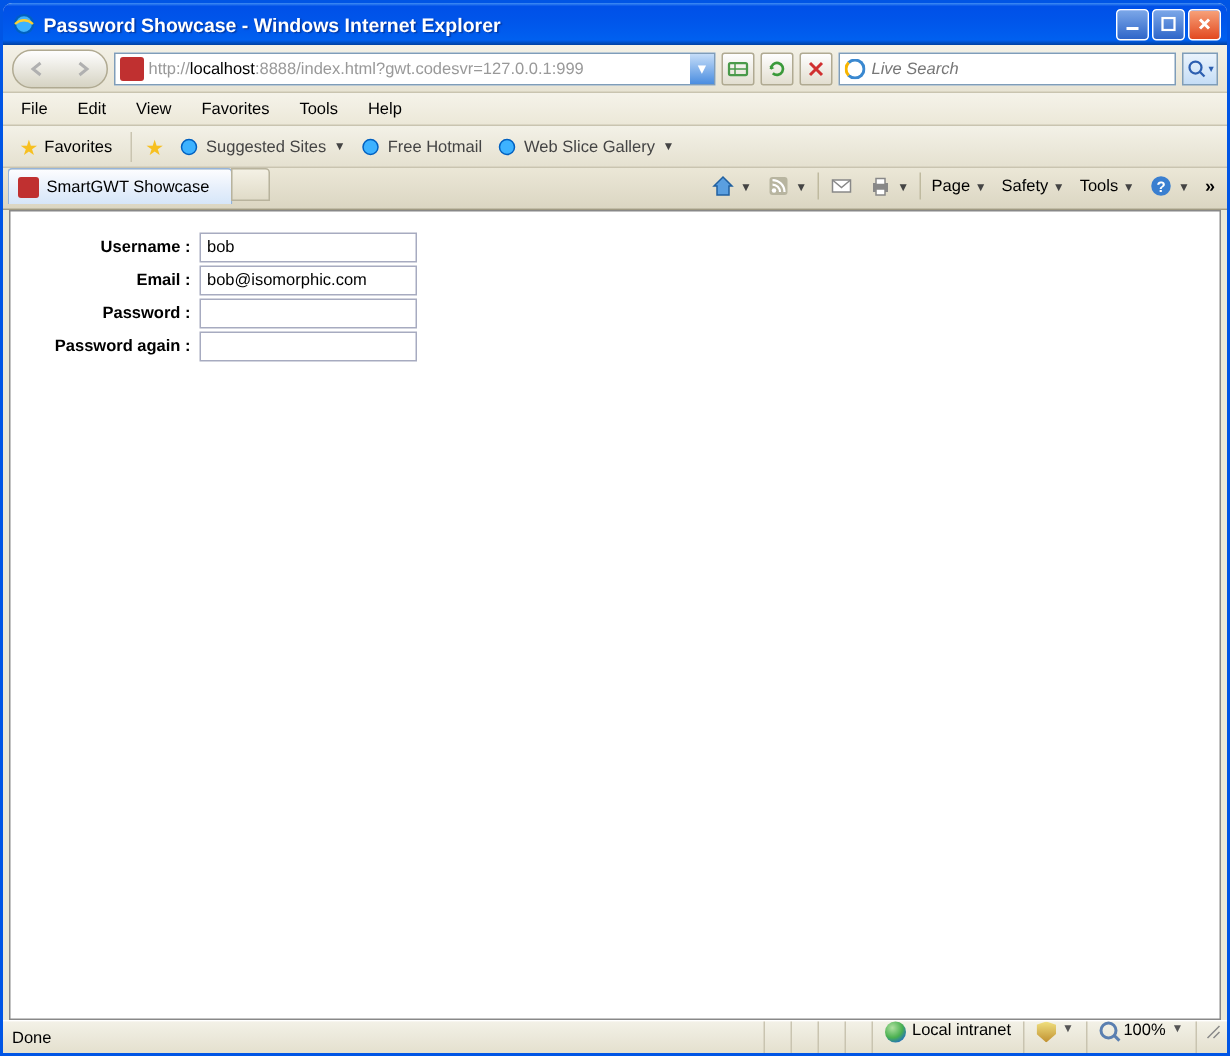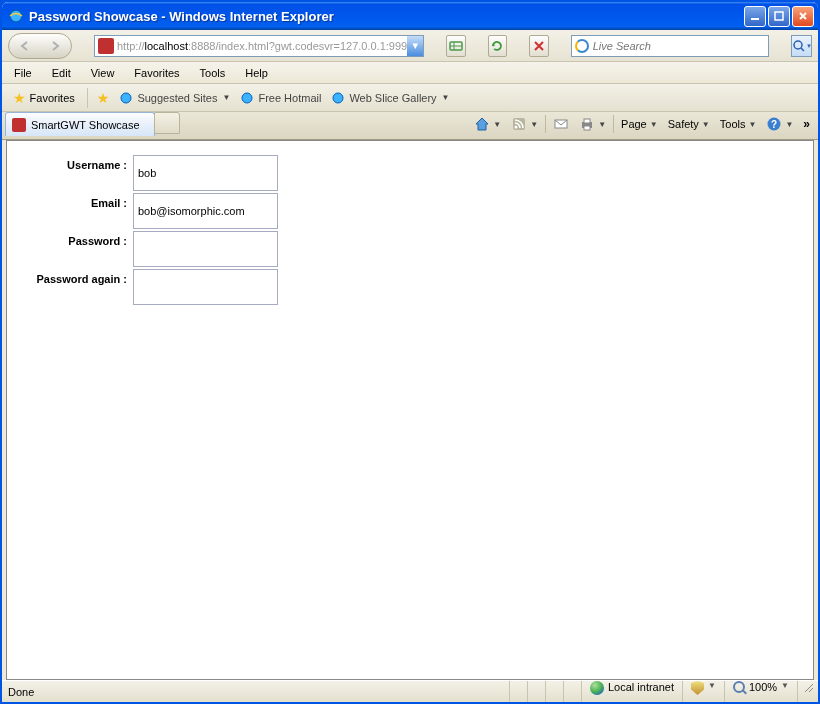--- a/index.html
+++ b/index.html
@@ -53,21 +53,21 @@
   .win-max { background: linear-gradient(to bottom,#7ba7e8,#2f66c9); color:#fff; }
   .win-close { background: linear-gradient(to bottom,#f7a27a,#e24920); color:#fff; }
   
   .navbar {
     height: 32px;
     background: linear-gradient(to bottom,#f3f1e7,#e7e3d3);
     border-bottom: 1px solid #c9c4b0;
     display:flex;
     align-items:center;
     padding: 0 6px;
-    gap:22px;
+    gap:4px;
   }
   .nav-arrows {
     display:flex;
     background: linear-gradient(to bottom,#fefefe,#d6d3c3);
     border: 1px solid #b0aa92;
     border-radius: 14px;
     padding:1px;
     height:26px;
   }
   .nav-arrow {
@@ -245,21 +245,21 @@
   .form-label {
     width:120px;
     text-align:right;
     font-weight:bold;
     font-size:11px;
     padding:4px 6px 0 0;
     line-height:12px;
   }
   .form-input {
     width:145px;
-    height:36px;
+    height:20px;
     border:1px solid #a7abc0;
     background:#fff;
     font-size:11px;
     padding:0 4px;
     font-family:inherit;
   }
   
   .statusbar {
     height:22px;
     background: linear-gradient(to bottom,#f3f1e7,#e4e0ce);

